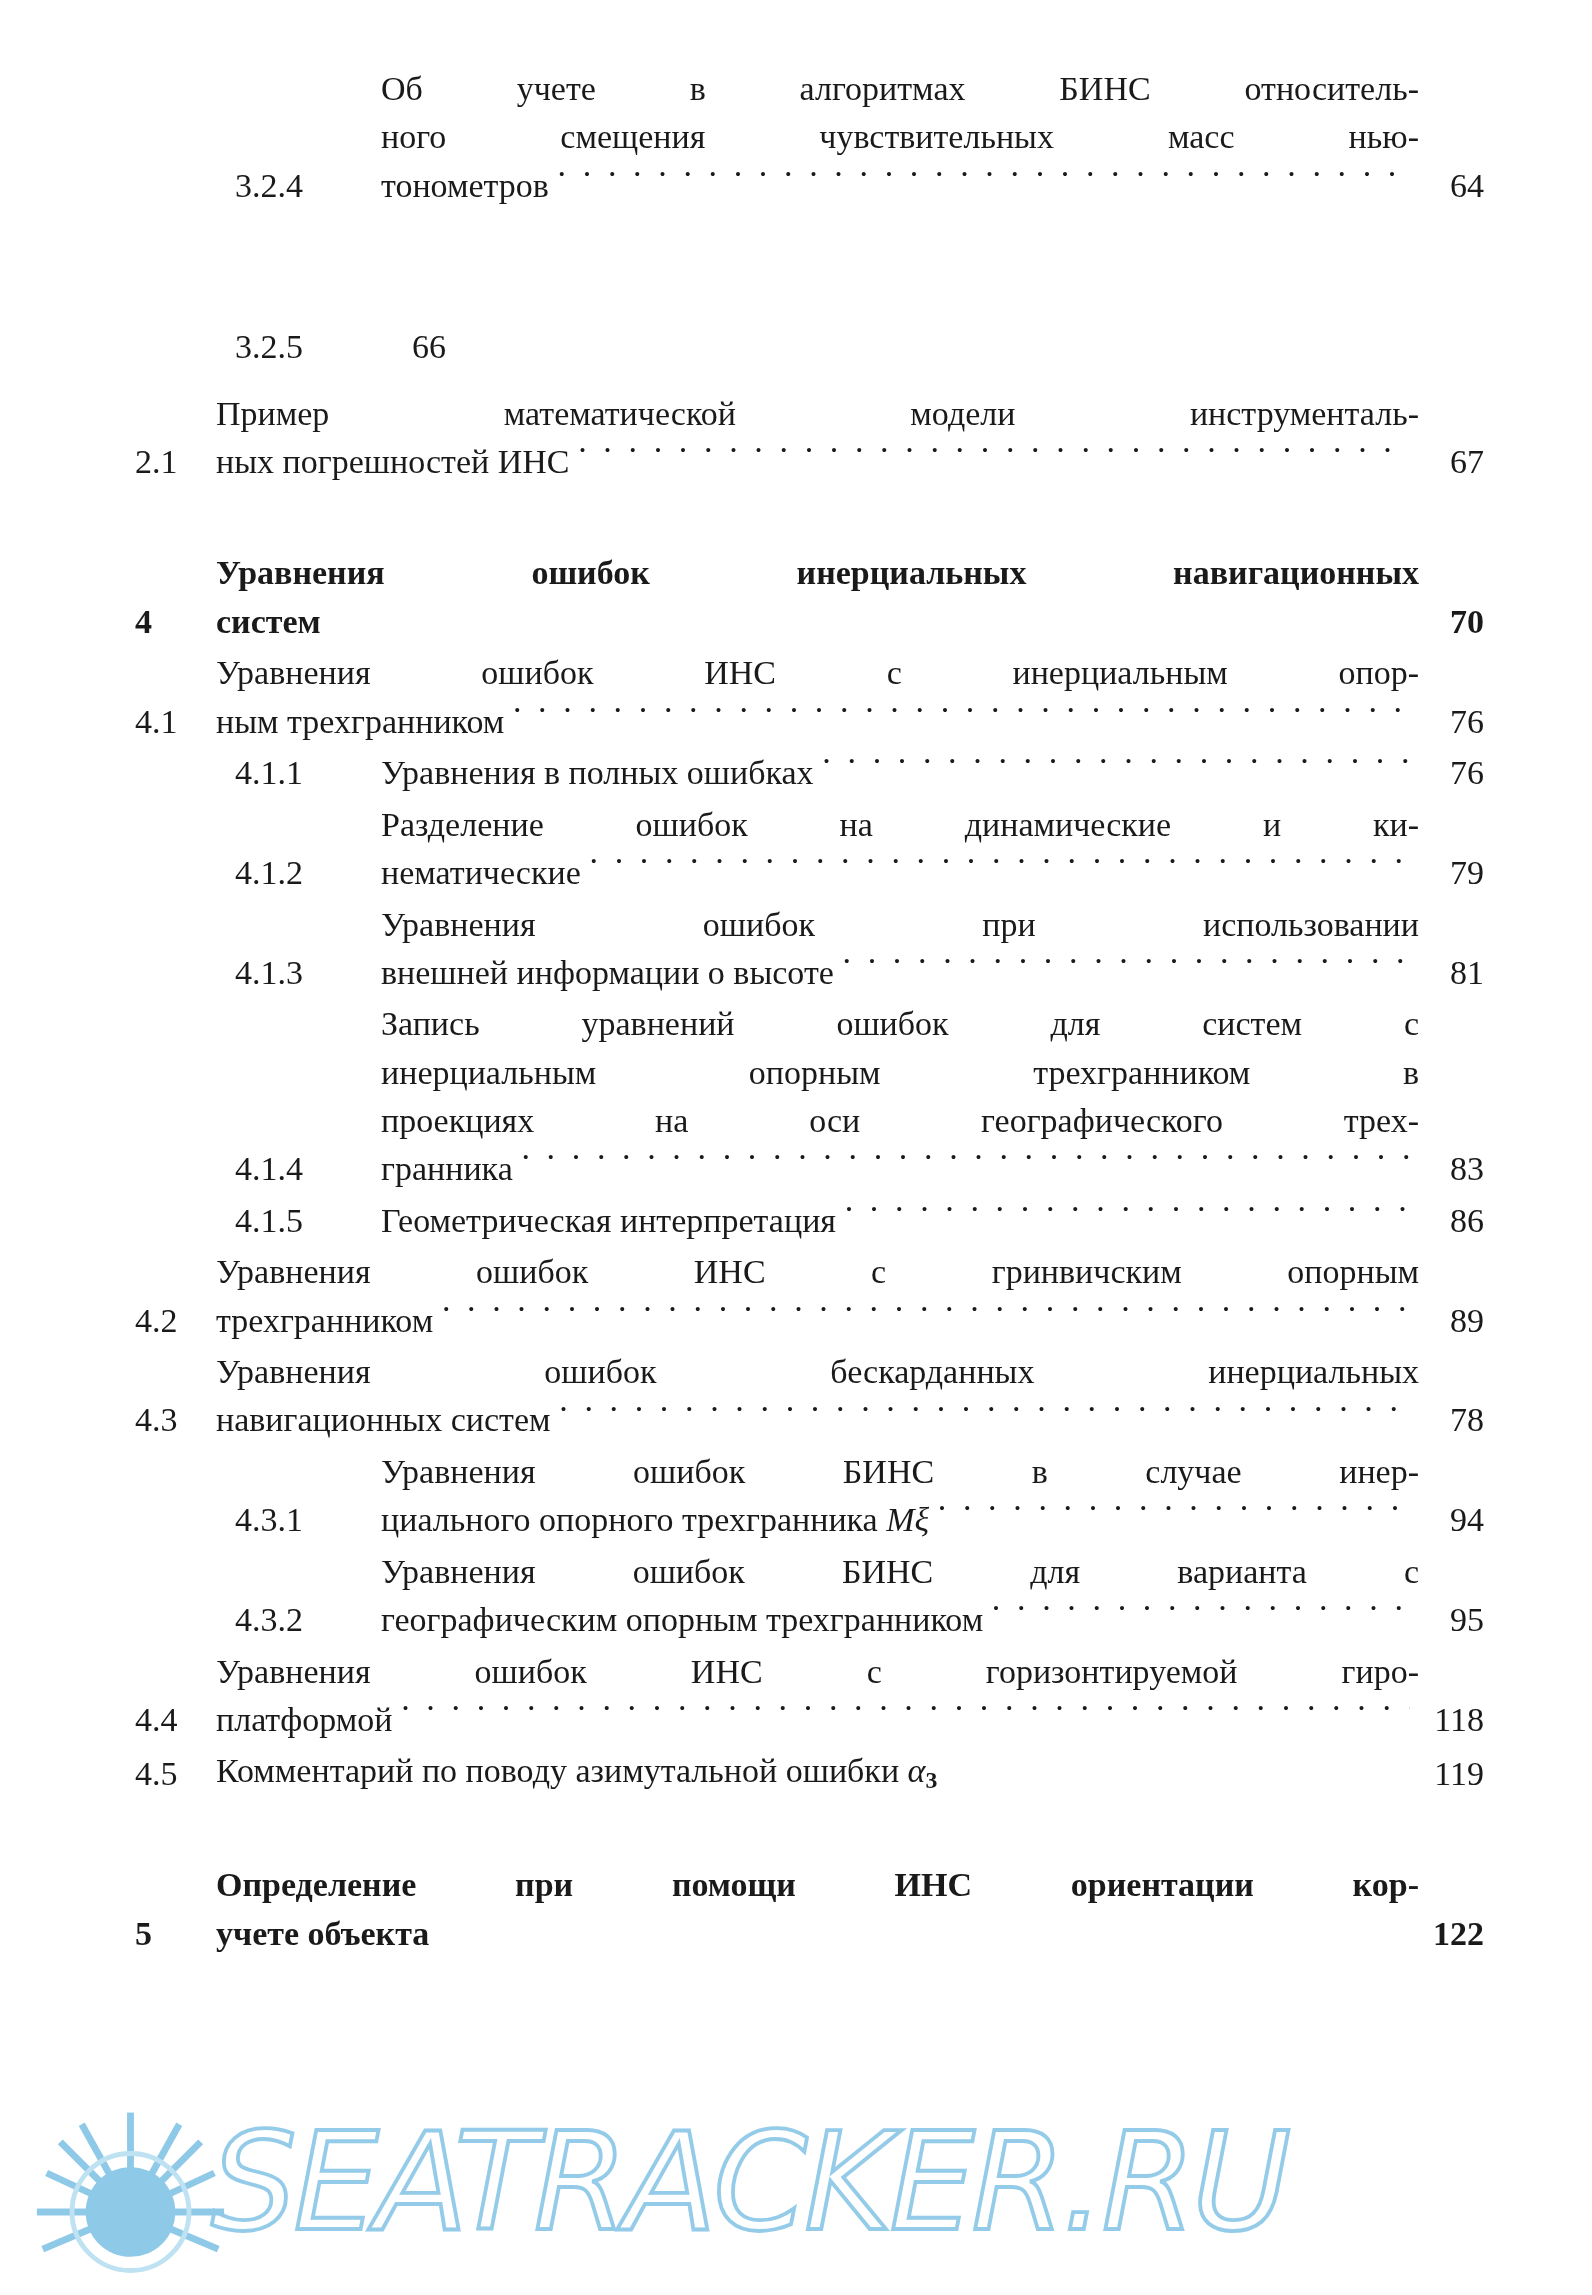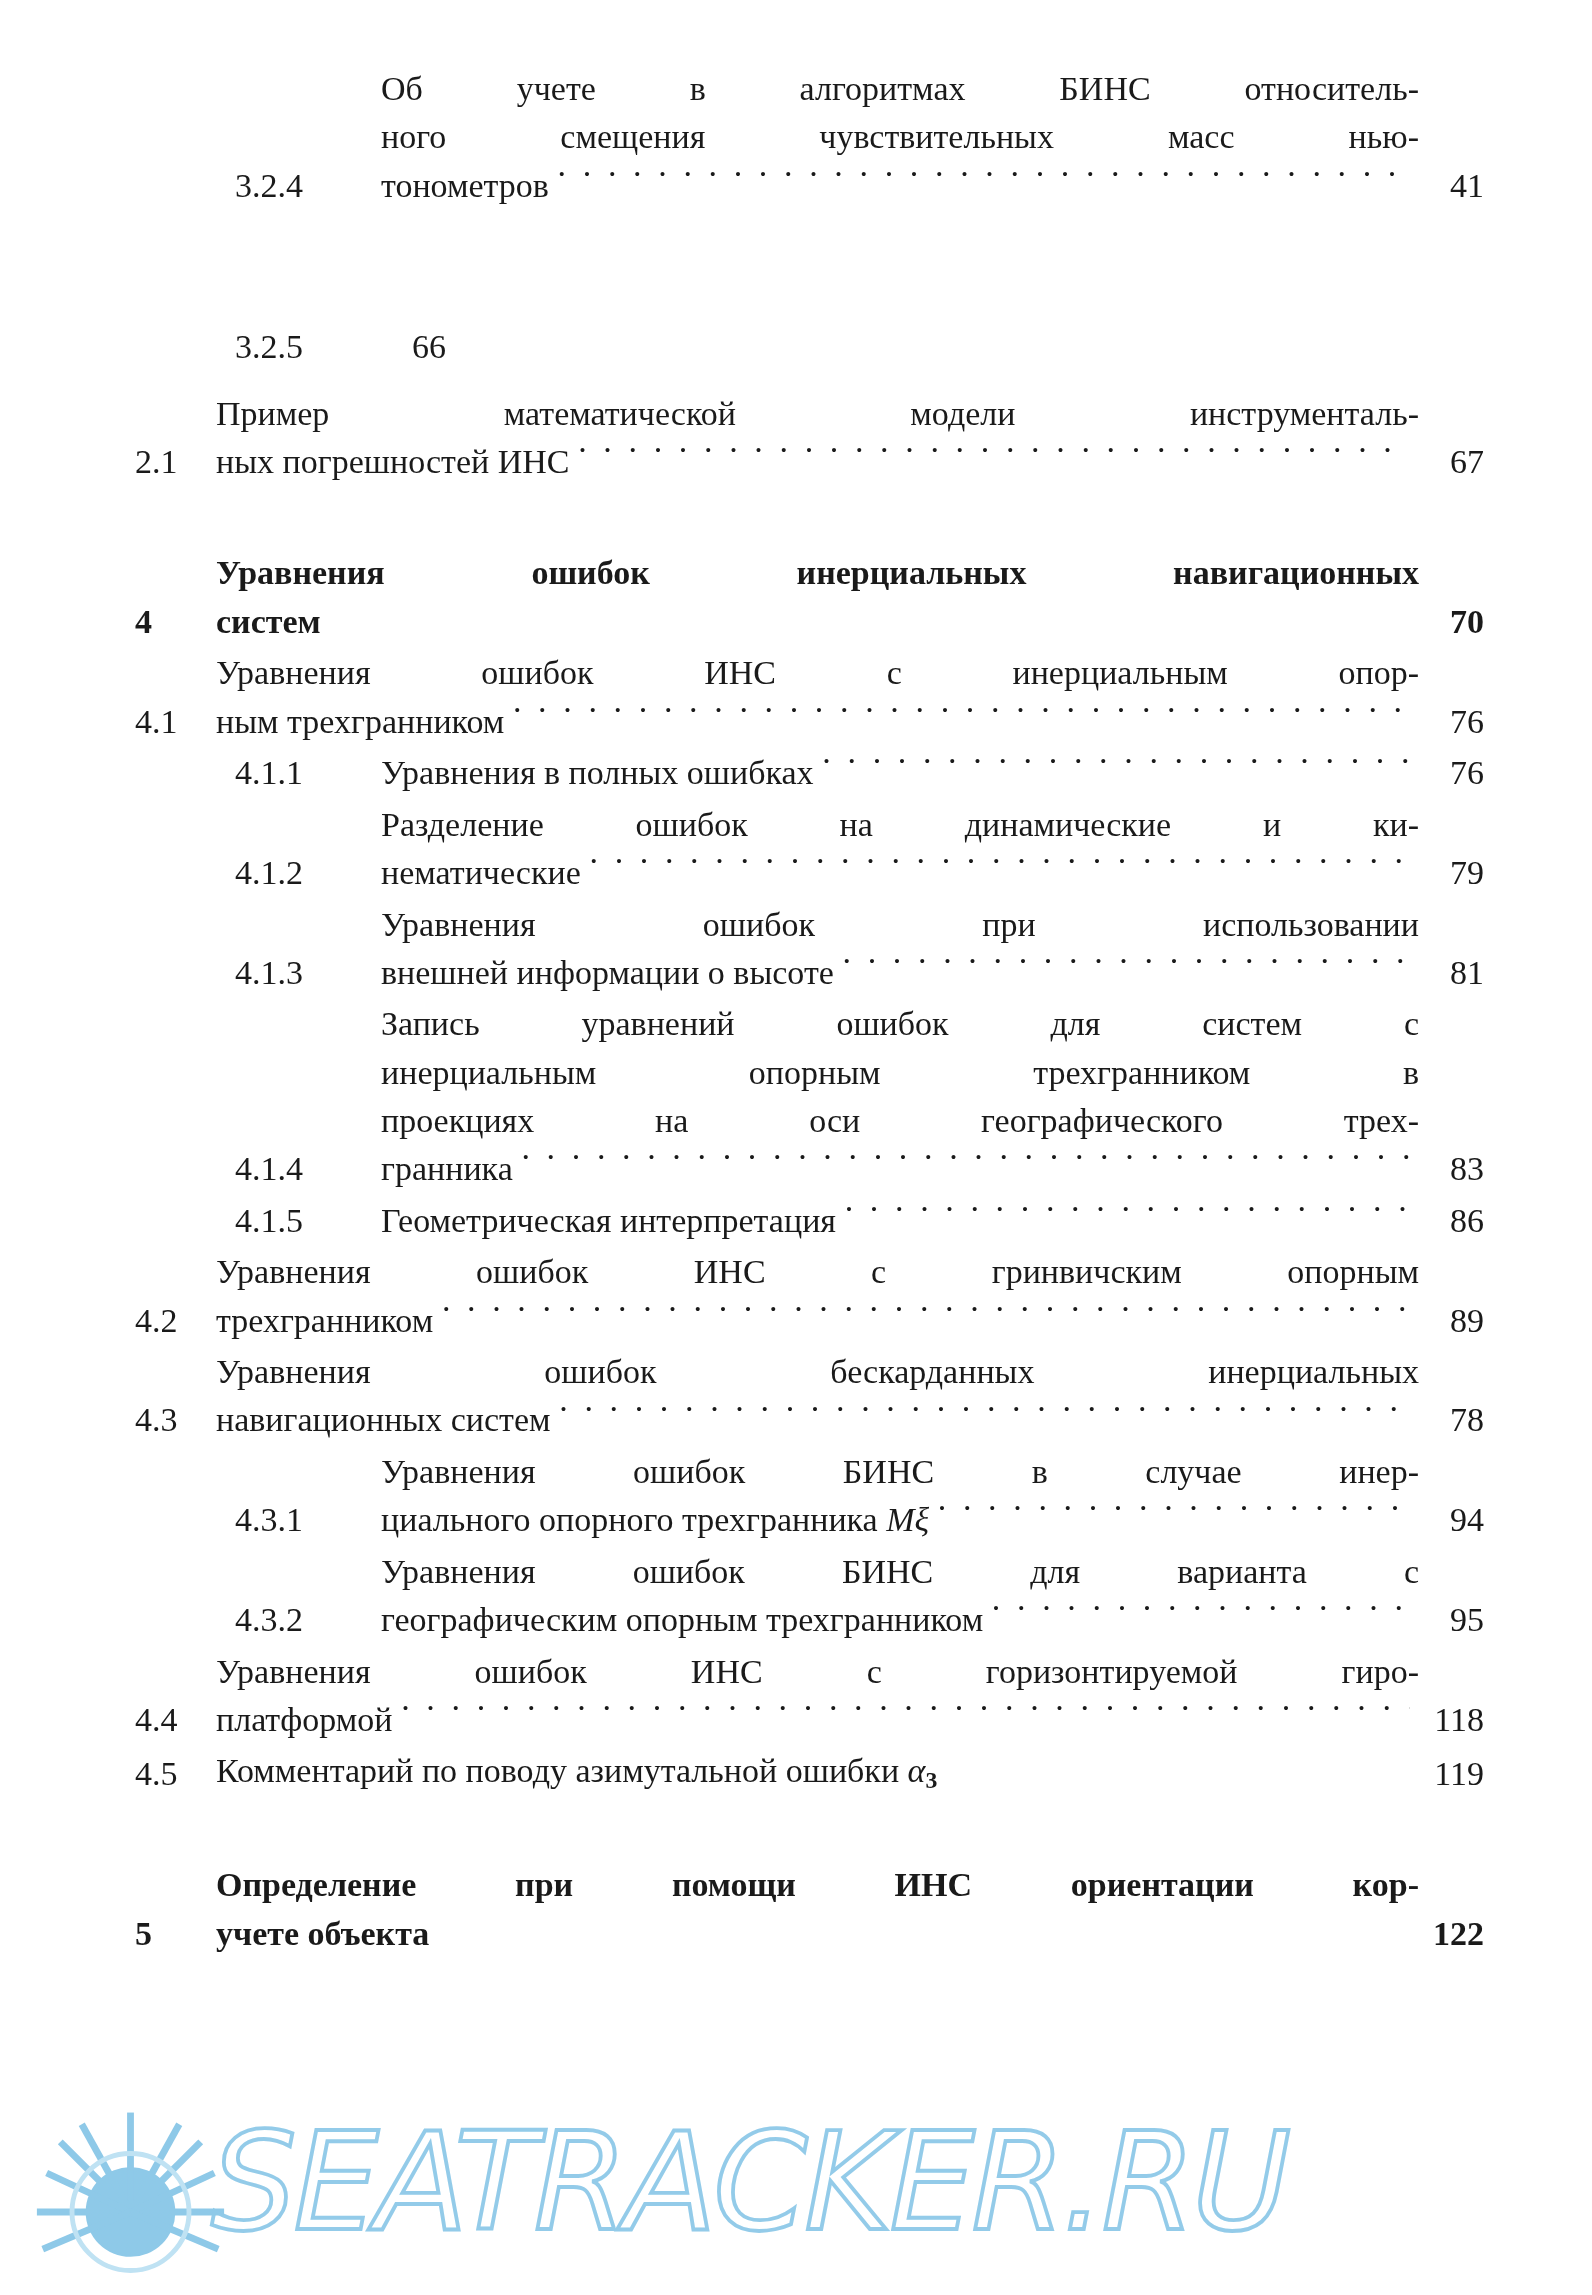--- a/index.html
+++ b/index.html
@@ -151,21 +151,21 @@
       <div class="body">
         <div class="just fill">Об учете в алгоритмах БИНС относитель-</div>
         <div class="just fill">ного смещения чувствительных масс нью-</div>
         <div class="leader">
           <span class="txt">тонометров</span>
           <span class="dots"></span>
         </div>
       </div>
       <div class="pg">
         <div style="height:95px"></div>
-        <div>41</div>
+        <div>64</div>
       </div>
     </div>
 
     <div class="gap-sm"></div>
 
     <div class="row lvl3">
       <div class="num">3.2.5</div>
       <div class="pg">
         <div style="height:95px"></div>
         <div>66</div>

